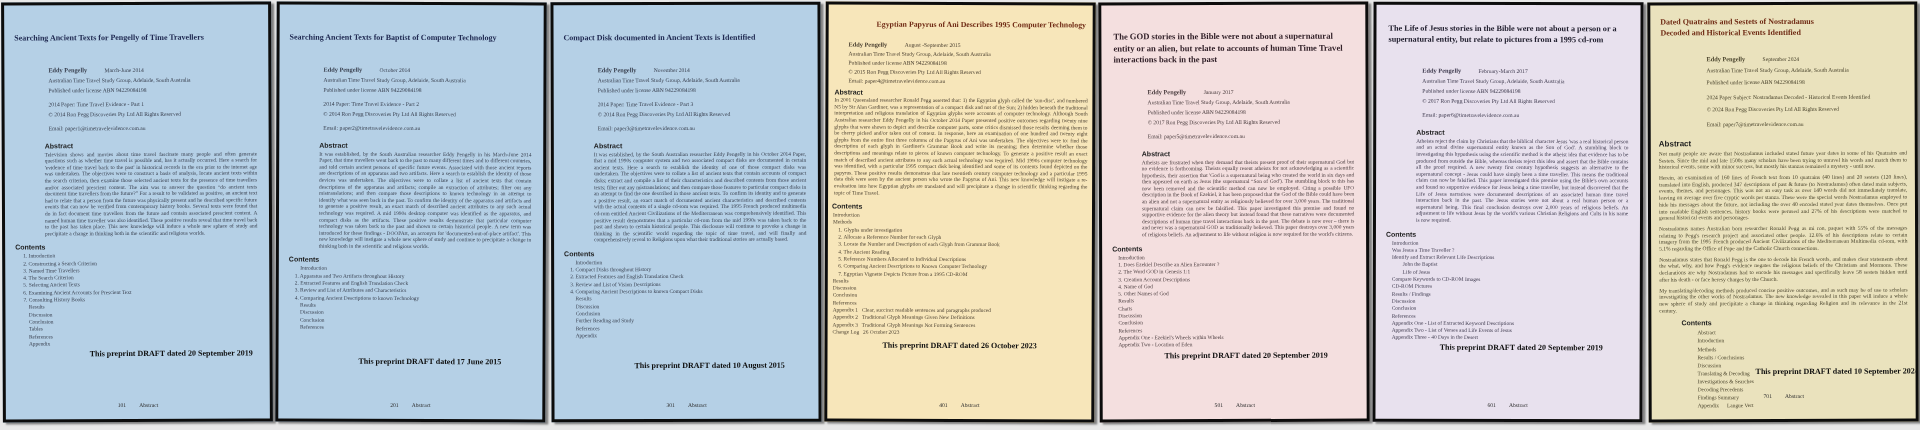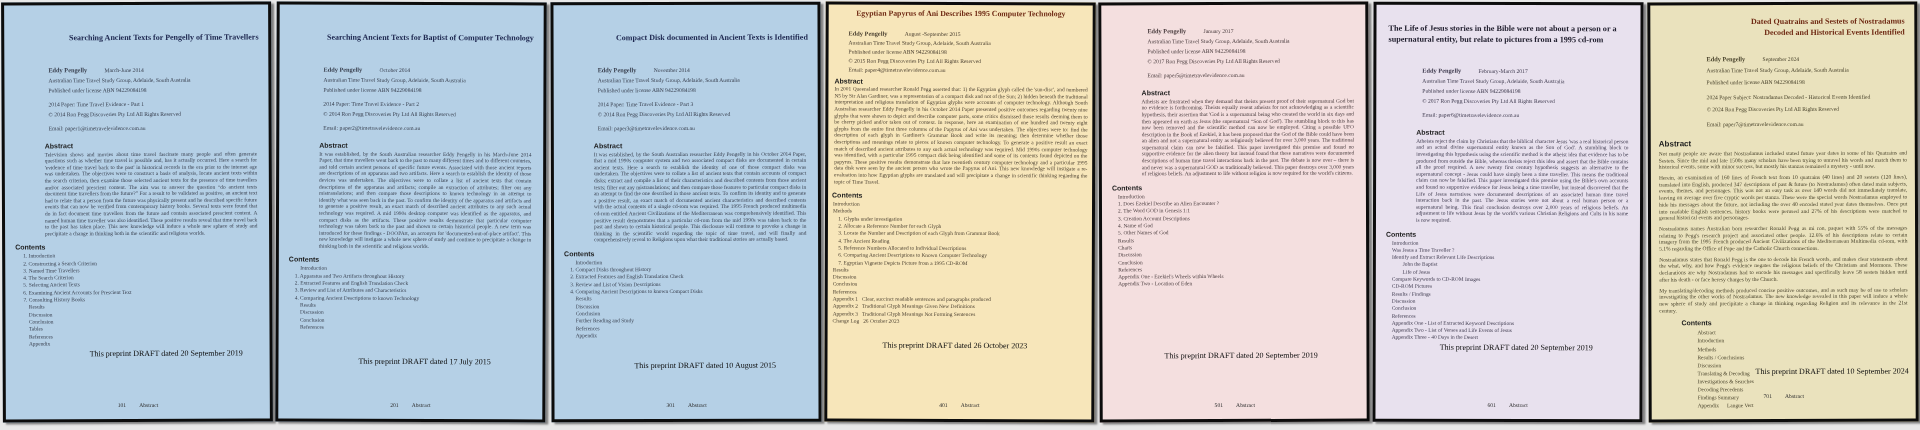--- a/index.html
+++ b/index.html
@@ -7,22 +7,22 @@
   #pages{display:flex;gap:4px;padding:2px;height:426px;box-sizing:border-box;}
   .page{position:relative;flex:1 1 0;height:420px;box-sizing:border-box;
         background:var(--bg,#ccc);border:3px solid #0c0c0c;overflow:hidden;
         font-family:"Liberation Serif",serif;color:var(--txt,#3a3a46);
         box-shadow:3px 2px 2px rgba(0,0,0,.45);}
   .p0{transform:rotate(-.25deg)}.p1{transform:rotate(.2deg)}.p2{transform:rotate(-.15deg)}
   .p3{transform:rotate(.2deg)}.p4{transform:rotate(-.2deg)}.p5{transform:rotate(.15deg)}
   .p6{transform:rotate(-.2deg)}
 
   .title{font-weight:bold;color:var(--tc,#222);font-size:8px;line-height:1.35;
-         text-align:right;margin:28px 10px 0;white-space:pre-line;}
-  .p3 .title{margin:4px 7px 0;text-align:center;font-size:7.8px;}
+         text-align:left;margin:28px 10px 0;white-space:pre-line;}
+  .p3 .title{margin:15px 7px 0;text-align:right;font-size:7.8px;}
   .p4 .title{margin:26px 14px 0 12px;text-align:left;font-size:8.6px;}
   .p5 .title{margin:18px 12px 0;text-align:left;font-size:8.2px;}
   .p6 .title{margin:12px 10px 0;font-size:8px;}
 
   .head{margin:22px 8px 0 44px;font-size:5.6px;line-height:1.35;}
   .head>div{margin-bottom:2.5px;}
   .author-row{margin-bottom:9px;}
   .author{font-weight:bold;font-size:6.3px;}
   .date{margin-left:16px;}
   .paper-line{margin-top:6.5px;}
@@ -48,21 +48,21 @@
   .abstract-item+.abstract-item{margin-top:4px;}
 
   .contents-label{margin:7px 0 2px 10px;}
   .p3 .contents-label{margin-left:4px;}
   .p6 .contents-label{margin:6px 0 2px 30px;}
   .contents{margin-left:16px;font-size:5.4px;line-height:1.35;white-space:pre-wrap;}
   .p0 .contents{margin-left:18px;}
   .p3 .contents{margin-left:5px;}
   .p6 .contents{margin-left:46px;line-height:1.5;}
 
-  .draft{position:absolute;font-weight:normal;font-size:8px;color:#0e0e0e;white-space:nowrap;}
+  .draft{position:absolute;font-weight:bold;font-size:8px;color:#0e0e0e;white-space:nowrap;}
   .p0 .draft{left:84px;top:344px}
   .p1 .draft{left:80px;top:352px}
   .p2 .draft{left:80px;top:356px}
   .p3 .draft{left:55px;top:336px}
   .p4 .draft{left:62px;top:346px}
   .p5 .draft{left:64px;top:338px}
   .p6 .draft{left:104px;top:362px}
 
   .footer{position:absolute;bottom:11px;left:0;width:100%;text-align:center;
           font-size:5.6px;color:#2e2e2e;}
@@ -110,21 +110,21 @@
       <div class="paper-line">2014 Paper: Time Travel Evidence - Part 2</div>
       <div class="copyright">© 2014 Ron Pegg Discoveries Pty Ltd   All Rights Reserved</div>
       <div class="email">Email: paper2@timetravelevidence.com.au</div>
     </div>
     <div class="abstract-label">Abstract</div>
     <div class="abstract">
         <div class="abstract-item">It was established, by the South Australian researcher Eddy Pengelly in his March-June 2014 Paper, that time travellers went back to the past to many different times and to different countries, and told certain ancient persons of specific future events. Associated with those ancient reports are descriptions of an apparatus and two artifacts. Here a search to establish the identity of those devices was undertaken. The objectives were to collate a list of ancient texts that contain descriptions of the apparatus and artifacts; compile an extraction of attributes; filter out any mistranslations; and then compare those descriptions to known technology in an attempt to identify what was seen back in the past. To confirm the identity of the apparatus and artifacts and to generate a positive result, an exact match of described ancient attributes to any such actual technology was required. A mid 1990s desktop computer was identified as the apparatus, and compact disks as the artifacts. These positive results demonstrate that particular computer technology was taken back to the past and shown to certain historical people. A new term was introduced for these findings - DOOPArt, an acronym for 'documented-out-of-place artifact'. This new knowledge will instigate a whole new sphere of study and continue to precipitate a change in thinking both in the scientific and religious worlds.</div>
       </div>
     <div class="contents-label">Contents</div>
     <div class="contents"><div class="contents-item">    Introduction</div><div class="contents-item">1. Apparatus and Two Artifacts throughout History</div><div class="contents-item">2. Extracted Features and English Translation Check</div><div class="contents-item">3. Review and List of Attributes and Characteristics</div><div class="contents-item">4. Comparing Ancient Descriptions to known Technology</div><div class="contents-item">    Results</div><div class="contents-item">    Discussion</div><div class="contents-item">    Conclusion</div><div class="contents-item">    References</div></div>
-    <div class="draft">This preprint DRAFT dated 17 July 2015</div>
+    <div class="draft">This preprint DRAFT dated 17 June 2015</div>
     <div class="footer">
       <span class="num">201</span>
       <span class="flabel">Abstract</span>
     </div>
   </div>
     <div class="page p2" style="--bg: #b5d0e6; --tc: #202a52; --txt: #3a4150;">
     <div class="title">Compact Disk documented in Ancient Texts is Identified</div>
     <div class="head">
       <div class="author-row">
         <span class="author">Eddy Pengelly</span>
@@ -167,20 +167,21 @@
       </div>
     <div class="contents-label">Contents</div>
     <div class="contents"><div class="contents-item">Introduction</div><div class="contents-item">Methods</div><div class="contents-item">    1. Glyphs under investigation</div><div class="contents-item">    2. Allocate a Reference Number for each Glyph</div><div class="contents-item">    3. Locate the Number and Description of each Glyph from Grammar Book</div><div class="contents-item">    4. The Ancient Reading</div><div class="contents-item">    5. Reference Numbers Allocated to Individual Descriptions</div><div class="contents-item">    6. Comparing Ancient Descriptions to Known Computer Technology</div><div class="contents-item">    7. Egyptian Vignette Depicts Picture from a 1995 CD-ROM</div><div class="contents-item">Results</div><div class="contents-item">Discussion</div><div class="contents-item">Conclusion</div><div class="contents-item">References</div><div class="contents-item">Appendix 1   Clear, succinct readable sentences and paragraphs produced</div><div class="contents-item">Appendix 2   Traditional Glyph Meanings Given New Definitions</div><div class="contents-item">Appendix 3   Traditional Glyph Meanings Not Forming Sentences</div><div class="contents-item">Change Log   26 October 2023</div></div>
     <div class="draft">This preprint DRAFT dated 26 October 2023</div>
     <div class="footer">
       <span class="num">401</span>
       <span class="flabel">Abstract</span>
     </div>
   </div>
     <div class="page p4" style="--bg: #f4dfdf; --tc: #33222a; --txt: #493c3e;">
+    <div class="title">The GOD stories in the Bible were not about a supernatural entity or an alien, but relate to accounts of human Time Travel interactions back in the past</div>
     <div class="head">
       <div class="author-row">
         <span class="author">Eddy Pengelly</span>
         <span class="date">January 2017</span>
       </div>
       <div class="aff">Australian Time Travel Study Group, Adelaide, South Australia</div>
       <div class="aff">Published under license ABN 94229084198</div>
 
       <div class="copyright">© 2017 Ron Pegg Discoveries Pty Ltd   All Rights Reserved</div>
       <div class="email">Email: paper5@timetravelevidence.com.au</div>

